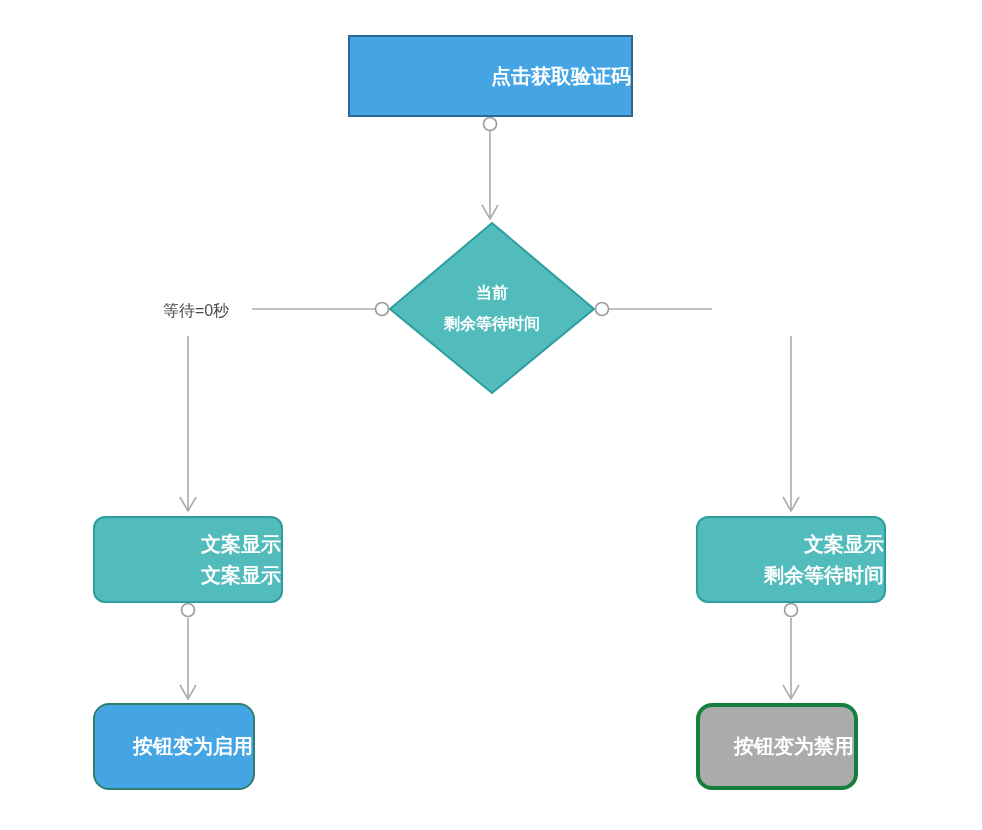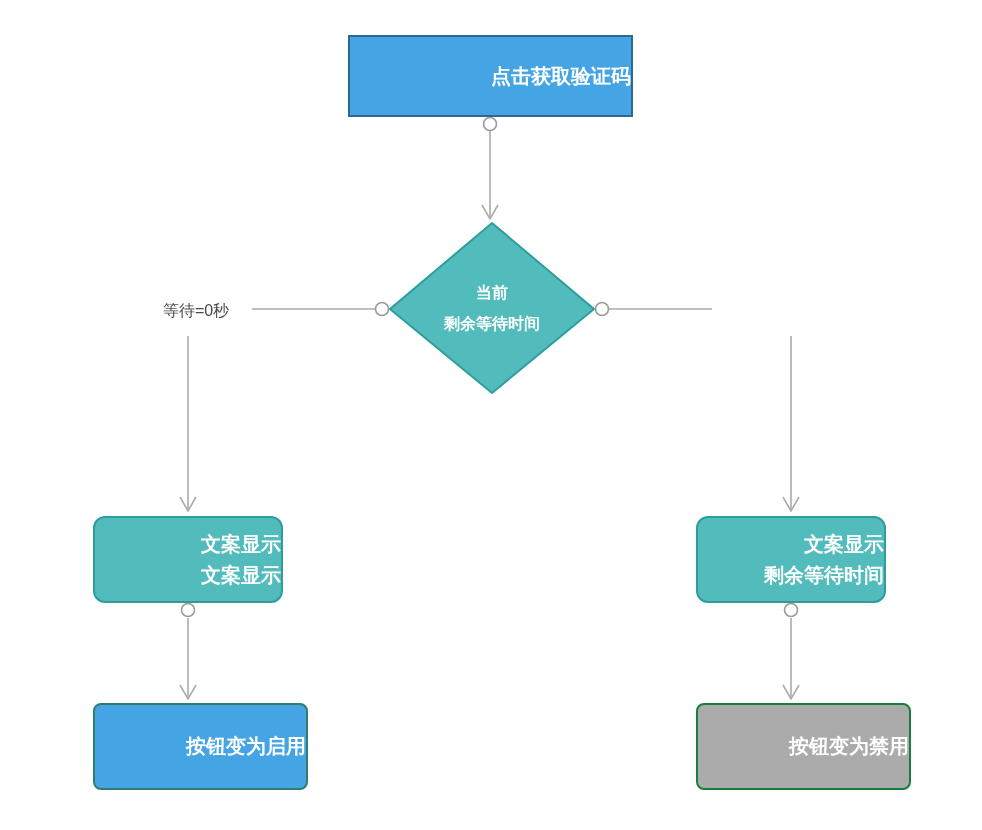--- a/index.html
+++ b/index.html
@@ -51,32 +51,32 @@
   .action-node {
     width: 190px; height: 87px;
     background: #52BCBC;
     border: 2px solid #2E9D9D;
     border-radius: 12px;
   }
   .action-left  { left: 93px;  top: 516px; }
   .action-right { left: 696px; top: 516px; }
 
   .result-node {
-    width: 215px; height: 87px;
-    border-radius: 8px;
+    width: 162px; height: 87px;
+    border-radius: 16px;
   }
   .result-left {
     left: 93px; top: 703px;
     background: #45A4E4;
     border: 2px solid #2E7F72;
   }
   .result-right {
     left: 696px; top: 703px;
     background: #ABABAB;
-    border: 2px solid #15803d;
+    border: 4px solid #15803d;
   }
 
   .branch-label {
     position: absolute;
     transform: translate(-50%, -50%);
     font-size: 16px;
     color: #4A4A4A;
     white-space: nowrap;
     background: #ffffff;
     padding: 2px 4px;

